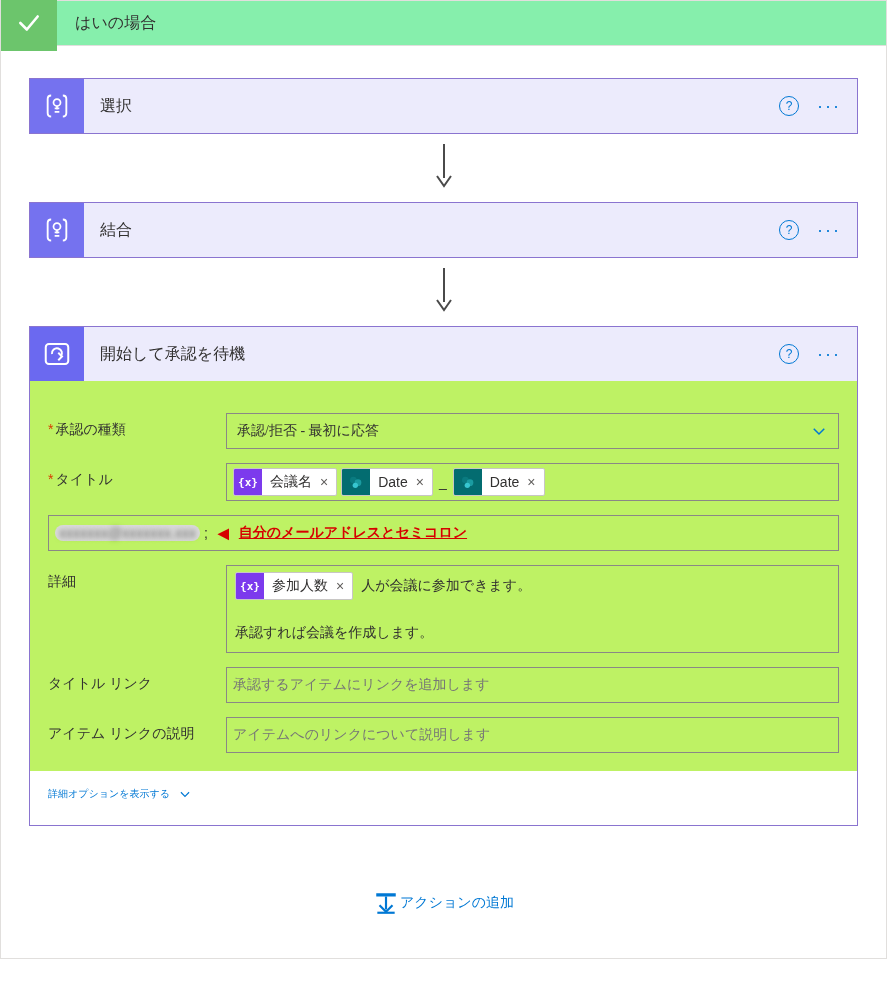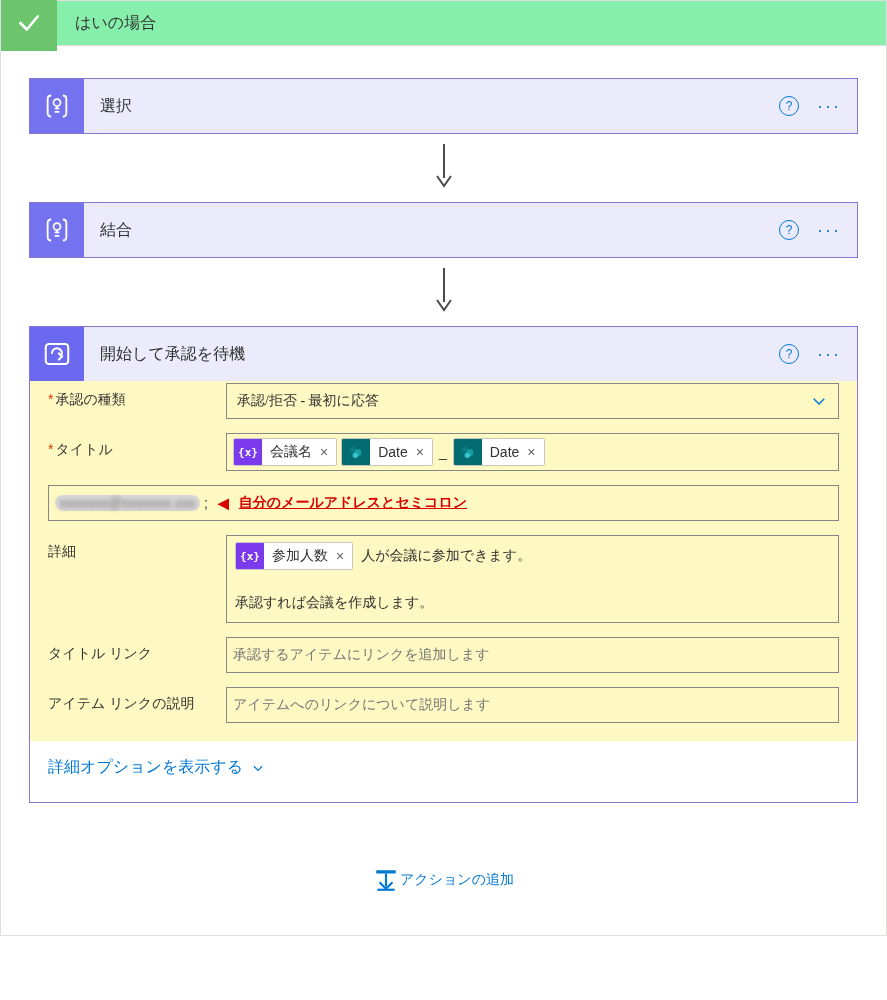--- a/index.html
+++ b/index.html
@@ -11,21 +11,21 @@
 .body-area { padding: 32px 28px 18px 28px; }
 .action-card { border: 1px solid #8a74d0; margin-bottom: 0; }
 .action-header { display: flex; align-items: center; height: 54px; background: #ecebfc; }
 .action-icon-box { width: 54px; height: 54px; background: #7572ef; display: flex; align-items: center; justify-content: center; flex-shrink: 0; }
 .action-icon-box.approval { background: #6b69f0; }
 .action-title { flex: 1; padding-left: 16px; font-size: 16px; }
 .action-right { display: flex; align-items: center; padding-right: 16px; gap: 18px; }
 .help-icon { width: 20px; height: 20px; border: 1.5px solid #0078d4; border-radius: 50%; color: #0078d4; display: flex; align-items: center; justify-content: center; font-size: 12px; cursor: pointer; }
 .more-icon { color: #0078d4; font-size: 18px; letter-spacing: 2px; cursor: pointer; }
 .arrow-down { display: flex; justify-content: center; padding: 10px 0 14px 0; }
-.form-area { background: #fef9c3; padding: 2px 18px 4px 18px; }
+.form-area { background: #bef264; padding: 32px 18px 4px 18px; }
 .form-row { display: flex; align-items: flex-start; margin-bottom: 14px; }
 .form-label { width: 178px; padding-top: 8px; font-size: 14px; color: #323130; flex-shrink: 0; }
 .req { color: #d83b01; margin-right: 2px; }
 .form-field { flex: 1; }
 .select-box { border: 1px solid #8a8886; height: 36px; display: flex; align-items: center; padding: 0 10px; justify-content: space-between; cursor: pointer; font-family: Liberation Serif, serif; }
 .chevron { color: #0078d4; }
 .input-box { border: 1px solid #8a8886; min-height: 36px; padding: 4px 6px; display: flex; align-items: center; flex-wrap: wrap; gap: 4px; }
 .input-box.tall { align-items: flex-start; flex-direction: column; padding: 6px 8px 10px 8px; }
 .token { display: inline-flex; align-items: center; background: #fff; border: 1px solid #c8c6c4; border-radius: 2px; height: 28px; overflow: hidden; }
 .token-icon { width: 28px; height: 28px; display: flex; align-items: center; justify-content: center; color: #fff; font-size: 11px; font-weight: 600; }
@@ -33,21 +33,21 @@
 .token-icon.sp { background: #036c70; }
 .token-label { padding: 0 6px 0 8px; }
 .token-x { padding: 0 8px 0 2px; cursor: pointer; color: #605e5c; }
 .plain-text { padding: 0 4px; }
 .under-sep { padding: 0 2px; }
 .blur-text { background: #dadada; color: transparent; text-shadow: 0 0 5px rgba(0,0,0,.5); border-radius: 8px; padding: 0 4px; }
 .annot { color: #d60000; font-weight: 700; margin-left: 4px; text-decoration: underline; }
 .annot-tri { color: #d60000; font-weight: 700; margin: 0 2px 0 6px; }
 .placeholder { color: #767676; }
 .details-line2 { margin-top: 20px; }
-.adv-toggle { padding: 16px 18px 24px 18px; color: #0078d4; cursor: pointer; display: flex; align-items: center; gap: 8px; font-size: 16px; }
+.adv-toggle { padding: 16px 18px 24px 18px; color: #0078d4; cursor: pointer; display: flex; align-items: center; gap: 8px; font-size: 10px; }
 .add-action-wrap { display: flex; justify-content: center; padding: 64px 0 24px 0; }
 .add-action { display: flex; align-items: center; gap: 1px; color: #0078d4; cursor: pointer; }
 .expr-brace { font-family: monospace; }
 svg { display: block; }
 </style>
 </head>
 <body>
 
 <div class="outer">
 

